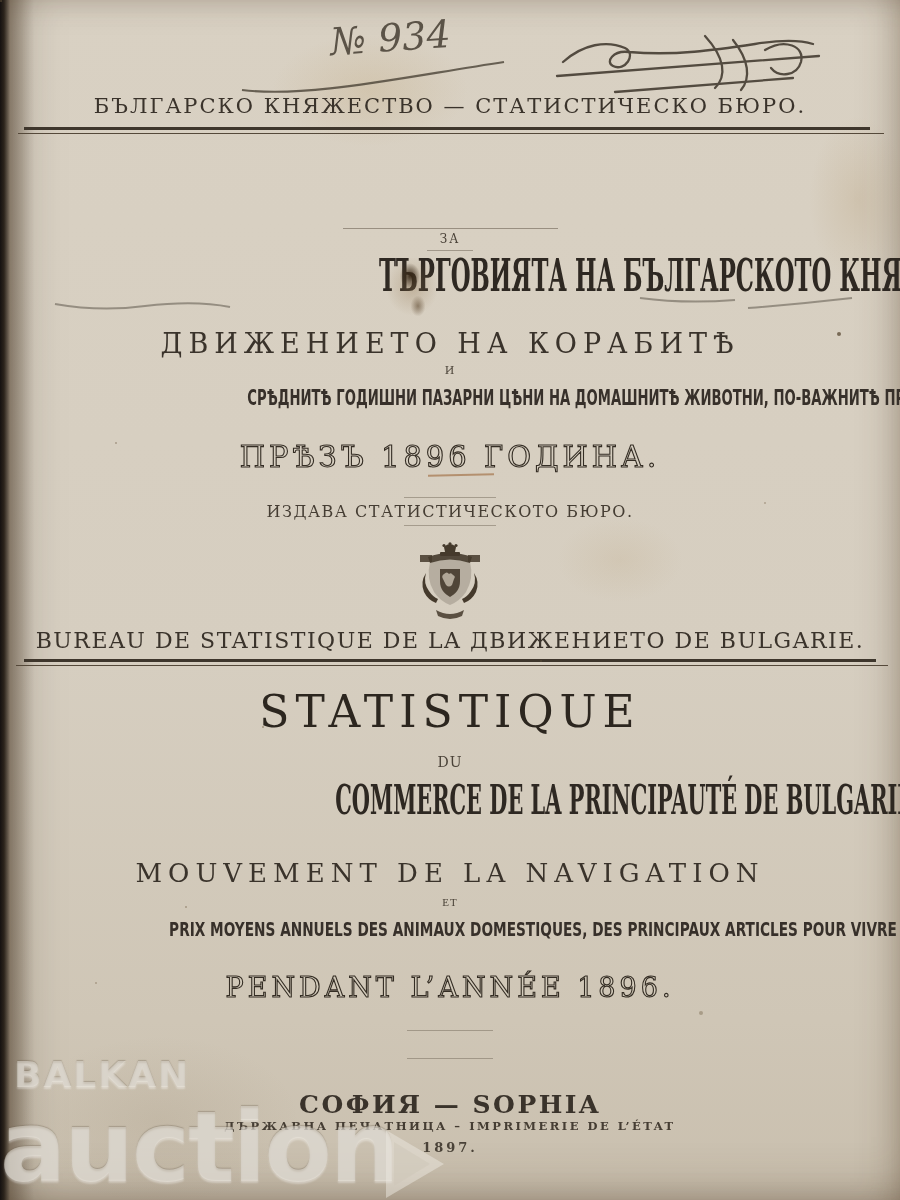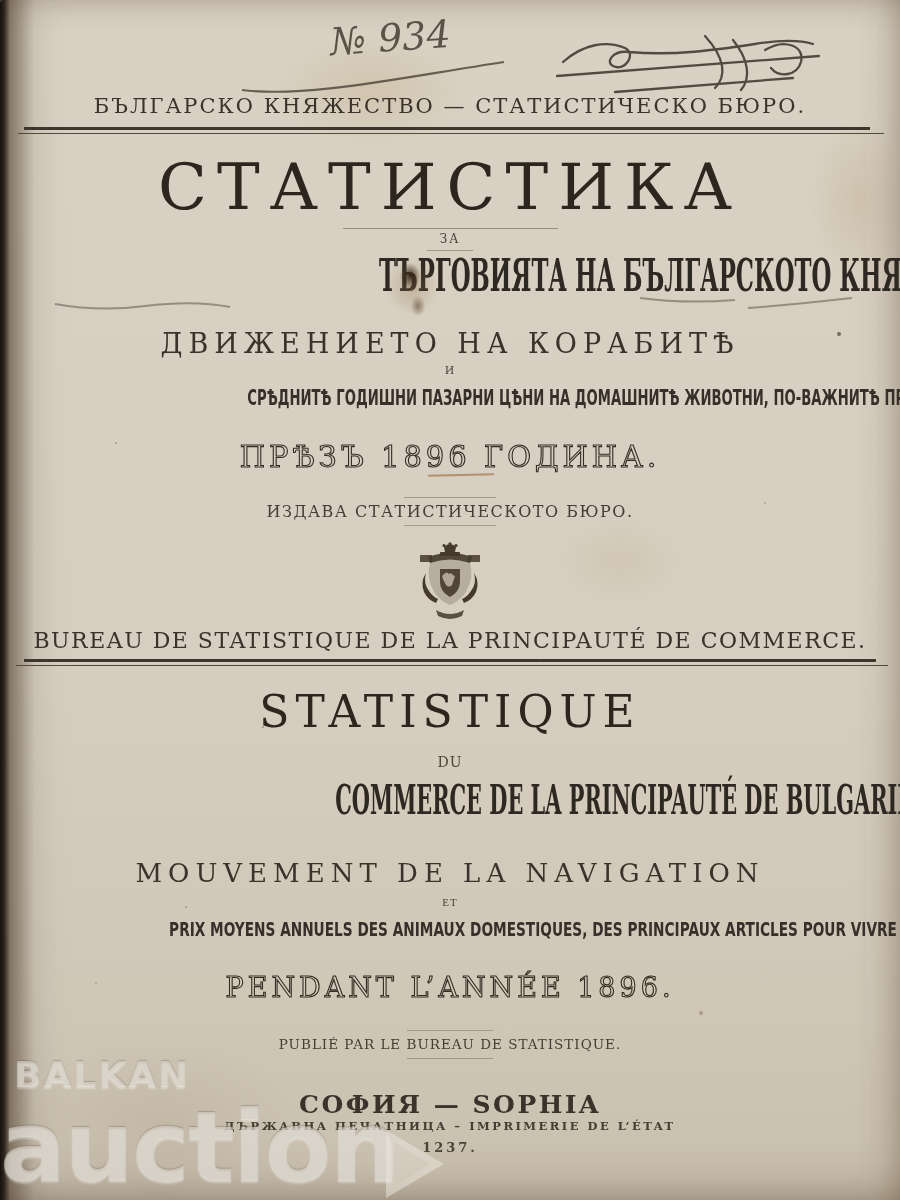--- a/index.html
+++ b/index.html
@@ -69,21 +69,20 @@
       <path d="M210 22 C 230 10, 250 18, 246 34 C 242 48, 224 50, 216 40"></path>
       <path d="M60 64 L 238 50"></path>
     </g>
   </svg>
 
   <div class="line" style="top:94px;font-size:21px;letter-spacing:2px;color:#3a332b;">БЪЛГАРСКО КНЯЖЕСТВО — СТАТИСТИЧЕСКО БЮРО.</div>
 
   <div class="rule" style="left:24px;top:127px;width:846px;height:2.5px;"></div>
   <div class="rule thin" style="left:18px;top:133px;width:866px;height:1px;"></div>
 
-  <div class="line" style="top:150px;font-size:64px;letter-spacing:10px;color:#2c261f;">СТАТИСТИКА</div>
 
   <div class="smallrule" style="top:228px;width:215px;opacity:.75;"></div>
   <div class="line" style="top:232px;font-size:12px;letter-spacing:2px;color:#4a4238;">ЗА</div>
   <div class="smallrule" style="top:250px;width:46px;opacity:.65;"></div>
 
   <div class="line" style="top:252px;font-size:40px;font-weight:bold;color:#2e2822;">
     <span class="cond" style="transform:scale(0.57,1.1);">ТЪРГОВИЯТА НА БЪЛГАРСКОТО КНЯЖЕСТВО СЪ ЧУЖДИТѢ ДЪРЖАВИ</span>
   </div>
 
   <svg class="abs" style="left:0;top:290px;" width="900" height="30" viewBox="0 0 900 30">
@@ -129,21 +128,21 @@
         <path d="M16 20 q-4 16 4 30 q6 9 16 13 q10 -4 16 -13 q8 -14 4 -30 q-20 -6 -40 0 z" opacity=".22"></path>
         <path d="M26 27 h20 v12 c0 9 -5 13 -10 16 c-5 -3 -10 -7 -10 -16 z" opacity=".9"></path>
         <path d="M30 32 q3 -3 5 0 q2 -2 4 1 q3 1 1 4 l-2 6 q-3 3 -6 0 l-3 -6 q-2 -3 1 -5 z" fill="#d8d0c1" opacity=".7"></path>
         <path d="M12 31 q-3 10 3 18 q4 6 9 8 l-2 4 q-8 -3 -12 -11 q-4 -10 2 -19 z"></path>
         <path d="M60 31 q3 10 -3 18 q-4 6 -9 8 l2 4 q8 -3 12 -11 q4 -10 -2 -19 z"></path>
         <path d="M22 68 q14 8 28 0 l-2 6 q-12 6 -24 0 z" opacity=".85"></path>
       </g>
     </svg>
   </div>
 
-  <div class="line" style="top:628px;font-size:22px;letter-spacing:1.5px;color:#3a332b;">BUREAU DE STATISTIQUE DE LA PRINCIPAUTÉ DE COMMERCE.</div>
+  <div class="line" style="top:628px;font-size:22px;letter-spacing:1.5px;color:#3a332b;">BUREAU DE STATISTIQUE DE LA ДВИЖЕНИЕТО DE BULGARIE.</div>
 
   <div class="rule" style="left:24px;top:659px;width:852px;height:3px;"></div>
   <div class="rule thin" style="left:16px;top:665px;width:872px;height:1px;"></div>
 
   <div class="line" style="top:686px;font-size:44px;letter-spacing:6px;color:#2c261f;">STATISTIQUE</div>
 
   <div class="line" style="top:754px;font-size:14px;letter-spacing:1px;color:#4a4238;">DU</div>
 
   <div class="line" style="top:778px;font-size:36px;font-weight:bold;color:#2e2822;">
     <span class="cond" style="transform:scale(0.58,1.15);">COMMERCE DE LA PRINCIPAUTÉ DE BULGARIE AVEC LES PAYS ÉTRANGERS</span>
@@ -153,26 +152,25 @@
 
   <div class="line" style="top:896px;font-size:11px;letter-spacing:1px;color:#4a4238;font-family:Liberation Serif, serif;">ET</div>
 
   <div class="line sans" style="top:918px;font-size:19px;font-weight:bold;color:#37302a;">
     <span class="cond" style="transform:scale(0.72,1.05);">PRIX MOYENS ANNUELS DES ANIMAUX DOMESTIQUES, DES PRINCIPAUX ARTICLES POUR VIVRE ET DES JOURNÉES</span>
   </div>
 
   <div class="line outline-text" style="top:972px;font-size:27px;">PENDANT L’ANNÉE 1896.</div>
 
   <div class="smallrule" style="top:1030px;width:86px;opacity:.6;"></div>
-  <div class="line" style="top:1036px;font-size:13.5px;letter-spacing:1px;color:#453d33;">PUBLIÉ PAR LE BUREAU DE STATISTIQUE.</div>
   <div class="smallrule" style="top:1058px;width:86px;opacity:.6;"></div>
 
   <div class="line" style="top:1090px;font-size:25px;letter-spacing:2.5px;font-weight:bold;color:#3a332b;">СОФИЯ — SOPHIA</div>
   <div class="line" style="top:1119px;font-size:11.5px;letter-spacing:2.5px;font-weight:bold;color:#453d33;">ДЪРЖАВНА ПЕЧАТНИЦА – IMPRIMERIE DE L’ÉTAT</div>
-  <div class="line" style="top:1140px;font-size:13px;letter-spacing:3px;font-weight:bold;color:#4a4238;">1237.</div>
+  <div class="line" style="top:1140px;font-size:13px;letter-spacing:3px;font-weight:bold;color:#4a4238;">1897.</div>
 
   <div class="abs wm" style="left:14px;top:1054px;font-size:36px;letter-spacing:2px;">BALKAN</div>
   <div class="abs wm" style="left:0px;top:1090px;font-size:98px;letter-spacing:-2px;">auction</div>
   <svg class="abs" style="left:380px;top:1126px;" width="70" height="76" viewBox="0 0 70 76">
     <path d="M6 4 L 64 38 L 6 72 Z" fill="rgba(236,232,223,.5)"></path>
     <path d="M14 16 L 50 38 L 14 60 Z" fill="rgba(205,198,184,.55)"></path>
   </svg>
 
   <div class="speckles"></div>
 </div>

